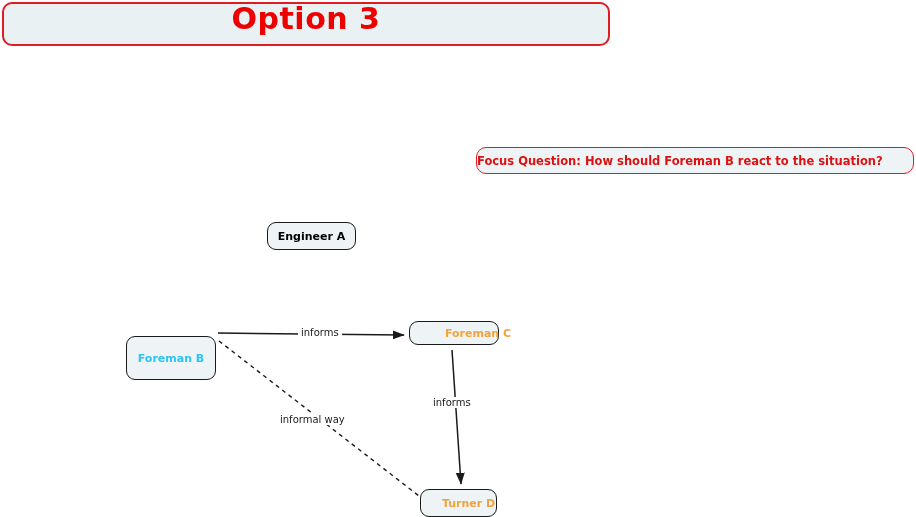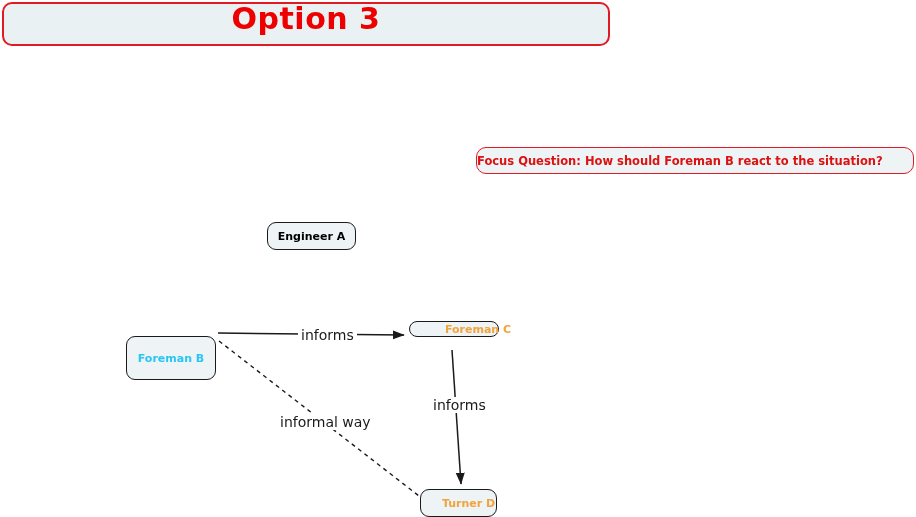--- a/index.html
+++ b/index.html
@@ -82,31 +82,31 @@
   }
   .node-label {
     font-size: 11px;
     font-weight: bold;
     white-space: nowrap;
     font-family: "DejaVu Sans", sans-serif;
   }
 
   .node-engineer-a { left: 267px; top: 222px; width: 89px; height: 28px; }
   .node-foreman-b  { left: 126px; top: 336px; width: 90px; height: 44px; }
-  .node-foreman-c  { left: 409px; top: 321px; width: 90px; height: 16px; padding-left: 48px; }
+  .node-foreman-c  { left: 409px; top: 321px; width: 90px; height: 24px; padding-left: 48px; }
   .node-turner-d   { left: 420px; top: 489px; width: 77px; height: 28px; padding-left: 20px; }
 
   .lbl-black { color: #000000; }
   .lbl-cyan  { color: #29c5f6; }
   .lbl-orange{ color: #f2a33c; }
 
   
   .edge-label {
     position: absolute;
-    font-size: 14px;
+    font-size: 10px;
     color: #1a1a1a;
     white-space: nowrap;
     background: #ffffff;
     padding: 0 3px;
     font-family: "DejaVu Sans", sans-serif;
   }
   .edge-label-informs-bc { left: 298px; top: 327px; }
   .edge-label-informs-cd { left: 430px; top: 397px; }
   .edge-label-informal   { left: 277px; top: 414px; }
 

